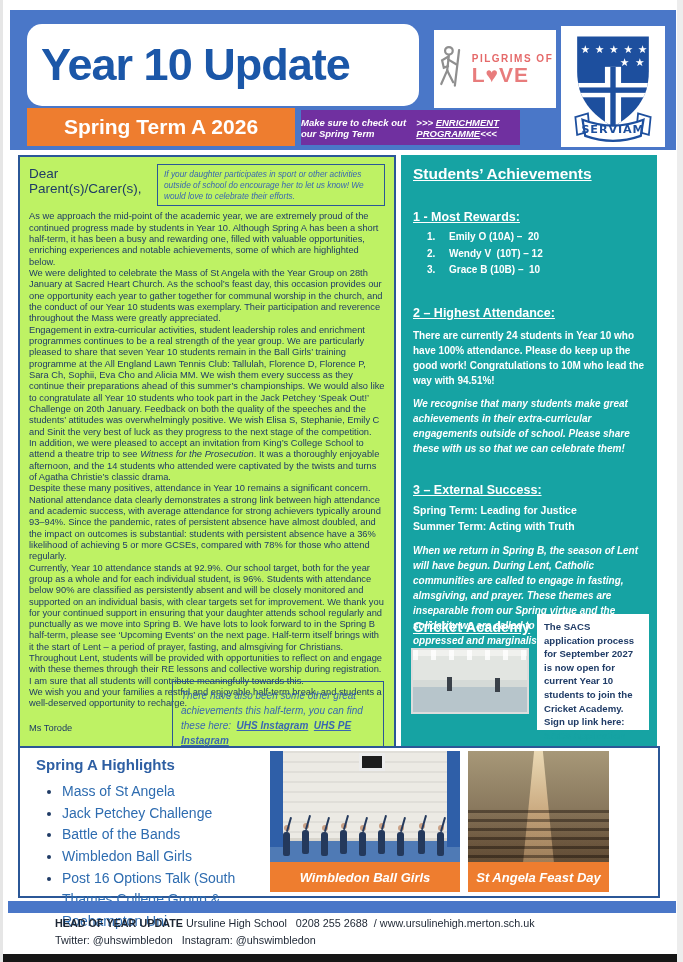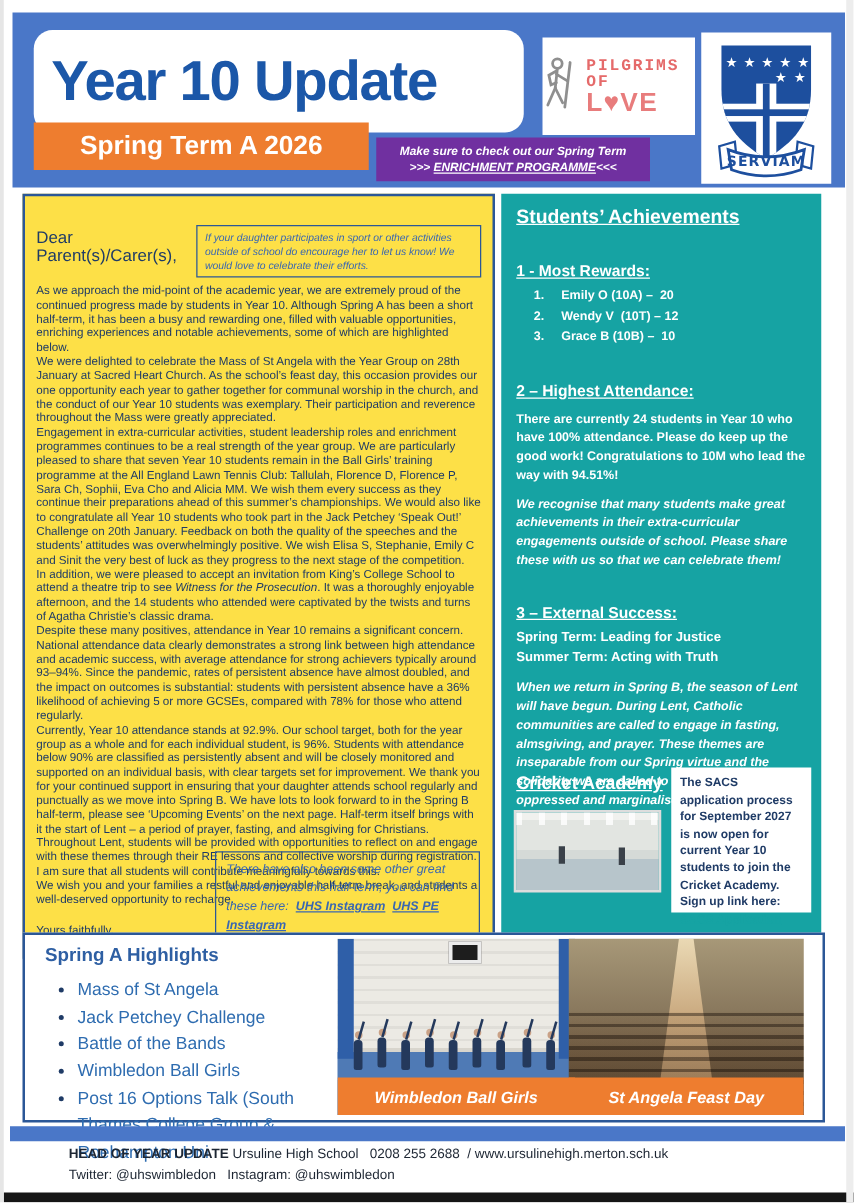--- a/index.html
+++ b/index.html
@@ -12,34 +12,34 @@
   .right-edge { position:absolute; right:0; top:0; width:6px; height:962px; background:#ededed; }
 
   
   .header-band { position:absolute; left:7px; top:10px; width:666px; height:140px; background:#4a77c8; }
   .title-box { position:absolute; left:17px; top:14px; width:392px; height:82px; background:#fff;
     display:flex; align-items:center; padding-left:14px;border-radius:15px; }
   .main-title { font-size:45px; font-weight:bold; color:#1b57a8; letter-spacing:-1px; white-space:nowrap; }
   .pilgrims-box { position:absolute; left:424px; top:20px; width:122px; height:78px; background:#fff;
     display:flex; align-items:center; justify-content:center; gap:1px; }
   .pilg-txt { line-height:1; }
-  .pilg-top { font-size:13px; letter-spacing:1.5px; color:#e56a6a; font-weight:bold;font-family:Liberation Mono, monospace; }
+  .pilg-top { font-size:10px; letter-spacing:1.5px; color:#e56a6a; font-weight:bold; }
   .pilg-love { font-size:21px; font-weight:bold; color:#e87c7c; letter-spacing:1px; }
   .crest-box { position:absolute; left:551px; top:16px; width:104px; height:121px; background:#fff;
     display:flex; align-items:center; justify-content:center; }
-  .term-badge { position:absolute; left:17px; top:88px; width:268px; height:38px; background:#ee7d2f;
+  .term-badge { position:absolute; left:17px; top:98px; width:268px; height:38px; background:#ee7d2f;
     color:#fff; font-size:21px; font-weight:bold; display:flex; align-items:center; justify-content:center; }
   .promo-box { position:absolute; left:291px; top:100px; width:219px; height:35px; background:#7030a0;
-    color:#fff; font-style:italic; font-weight:bold; font-size:9.5px; display:flex; flex-direction:column;
+    color:#fff; font-style:italic; font-weight:bold; font-size:9.5px; display:flex; flex-direction:row;
     align-items:center; justify-content:center; gap:2px; }
   .promo-link { text-decoration:underline; cursor:pointer; }
 
   
   .letter-box { position:absolute; left:15px; top:155px; width:378px; height:612px;
-    border:2px solid #2b5797; padding:23px 9px; color:#1f3b66; background:#fde047; }
+    border:2px solid #2b5797; padding:7px 9px; color:#1f3b66; background:#bef264; }
   .letter-head { display:flex; gap:8px; margin-bottom:5px; }
   .salutation { flex:1; font-size:13.5px; padding-top:2px; }
   .side-note { width:228px; border:1px solid #2b5797; padding:4px 6px; font-size:8.3px;
     font-style:italic; color:#3a67b1; line-height:1.3; }
   .letter-box p.body { font-size:9.3px; line-height:1.22; }
   .sig { margin-top:12px; font-size:9.3px; line-height:1.3; }
   .sig-role { margin-top:11px; }
   .ach-note { position:absolute; right:10px; bottom:10px; width:212px; border:1.5px solid #2b5797;
     padding:6px 8px; font-size:10px; font-style:italic; color:#3a67b1; line-height:1.5; }
   .note-link { font-weight:bold; text-decoration:underline; cursor:pointer; font-style:italic; }
@@ -74,21 +74,21 @@
   .photo1 { left:250px; width:190px;
     background:
       repeating-linear-gradient(180deg, rgba(0,0,0,.05) 0 2px, rgba(0,0,0,0) 2px 10px) 0 0/100% 62% no-repeat,
       linear-gradient(180deg,#eceae4 0 62%, #d8d5cd 62% 64%, #4f7ab5 64% 80%, #44679c 80% 100%); }
   .photo1::before { content:""; position:absolute; left:0; top:0; width:13px; height:68%; background:#2f5fa8; }
   .photo1::after  { content:""; position:absolute; right:0; top:0; width:13px; height:68%; background:#2f5fa8; }
   .hoop { position:absolute; left:47%; top:2px; width:26px; height:18px; background:#1d1d1d; border:3px solid #ececec; }
   .fig { position:absolute; bottom:36px; width:7px; height:24px; background:#24395c; border-radius:3px 3px 2px 2px; }
   .fig::before { content:""; position:absolute; top:-7px; left:1px; width:6px; height:6px; border-radius:50%; background:#c9a186; }
   .fig::after { content:""; position:absolute; top:-15px; left:5px; width:2px; height:15px; background:#24395c; transform:rotate(16deg); }
-  .photo2 { left:435px; width:188px;
+  .photo2 { left:448px; width:141px;
     background:linear-gradient(180deg,#a79878 0,#8a795e 40%,#6b573f 65%,#4a3826 100%); }
   .photo2::before { content:""; position:absolute; left:37%; top:0; width:26%; height:100%;
     background:linear-gradient(180deg,#ead9b4 0%, #c9a87e 45%, #8a6b4a 100%);
     clip-path:polygon(38% 0,62% 0,100% 100%,0 100%); }
   .photo2::after { content:""; position:absolute; left:0; right:0; top:42%; bottom:0;
     background:repeating-linear-gradient(180deg, rgba(25,15,8,.45) 0 3px, rgba(120,90,60,.12) 3px 9px); }
   .caption { position:absolute; left:0; right:0; bottom:0; height:30px; background:#ee7d2f; color:#fff;
     font-size:13px; font-weight:bold; font-style:italic; display:flex; align-items:center; justify-content:center; z-index:2; }
 
   
@@ -172,21 +172,20 @@
       <div class="side-note">If your daughter participates in sport or other activities outside of school do encourage her to let us know! We would love to celebrate their efforts.</div>
     </div>
     <p class="body">As we approach the mid-point of the academic year, we are extremely proud of the continued progress made by students in Year 10. Although Spring A has been a short half-term, it has been a busy and rewarding one, filled with valuable opportunities, enriching experiences and notable achievements, some of which are highlighted below.</p>
     <p class="body">We were delighted to celebrate the Mass of St Angela with the Year Group on 28th January at Sacred Heart Church. As the school’s feast day, this occasion provides our one opportunity each year to gather together for communal worship in the church, and the conduct of our Year 10 students was exemplary. Their participation and reverence throughout the Mass were greatly appreciated.</p>
     <p class="body">Engagement in extra-curricular activities, student leadership roles and enrichment programmes continues to be a real strength of the year group. We are particularly pleased to share that seven Year 10 students remain in the Ball Girls’ training programme at the All England Lawn Tennis Club: Tallulah, Florence D, Florence P, Sara Ch, Sophii, Eva Cho and Alicia MM. We wish them every success as they continue their preparations ahead of this summer’s championships. We would also like to congratulate all Year 10 students who took part in the Jack Petchey ‘Speak Out!’ Challenge on 20th January. Feedback on both the quality of the speeches and the students’ attitudes was overwhelmingly positive. We wish Elisa S, Stephanie, Emily C and Sinit the very best of luck as they progress to the next stage of the competition.</p>
     <p class="body"><span>In addition, we were pleased to accept an invitation from King’s College School to attend a theatre trip to see </span><i>Witness for the Prosecution</i><span>. It was a thoroughly enjoyable afternoon, and the 14 students who attended were captivated by the twists and turns of Agatha Christie’s classic drama.</span></p>
     <p class="body">Despite these many positives, attendance in Year 10 remains a significant concern. National attendance data clearly demonstrates a strong link between high attendance and academic success, with average attendance for strong achievers typically around 93–94%. Since the pandemic, rates of persistent absence have almost doubled, and the impact on outcomes is substantial: students with persistent absence have a 36% likelihood of achieving 5 or more GCSEs, compared with 78% for those who attend regularly.</p>
     <p class="body">Currently, Year 10 attendance stands at 92.9%. Our school target, both for the year group as a whole and for each individual student, is 96%. Students with attendance below 90% are classified as persistently absent and will be closely monitored and supported on an individual basis, with clear targets set for improvement. We thank you for your continued support in ensuring that your daughter attends school regularly and punctually as we move into Spring B. We have lots to look forward to in the Spring B half-term, please see ‘Upcoming Events’ on the next page. Half-term itself brings with it the start of Lent – a period of prayer, fasting, and almsgiving for Christians. Throughout Lent, students will be provided with opportunities to reflect on and engage with these themes through their RE lessons and collective worship during registration.  I am sure that all students will contribute meaningfully towards this.</p>
     <p class="body">We wish you and your families a restful and enjoyable half-term break, and students a well-deserved opportunity to recharge.</p>
     <div class="sig">
-      <div>Yours faithfully,</div>
       <div>Ms Torode</div>
       <div class="sig-role">Head of Year 10</div>
     </div>
     <div class="ach-note">
       <span>There have also been some other great achievements this half-term, you can find these here:&nbsp; </span><span class="note-link">UHS Instagram</span>&nbsp; <span class="note-link">UHS PE Instagram</span>
     </div>
   </div>
 
   <div class="sidebar">
     <div class="sb-title">Students’ Achievements</div>

